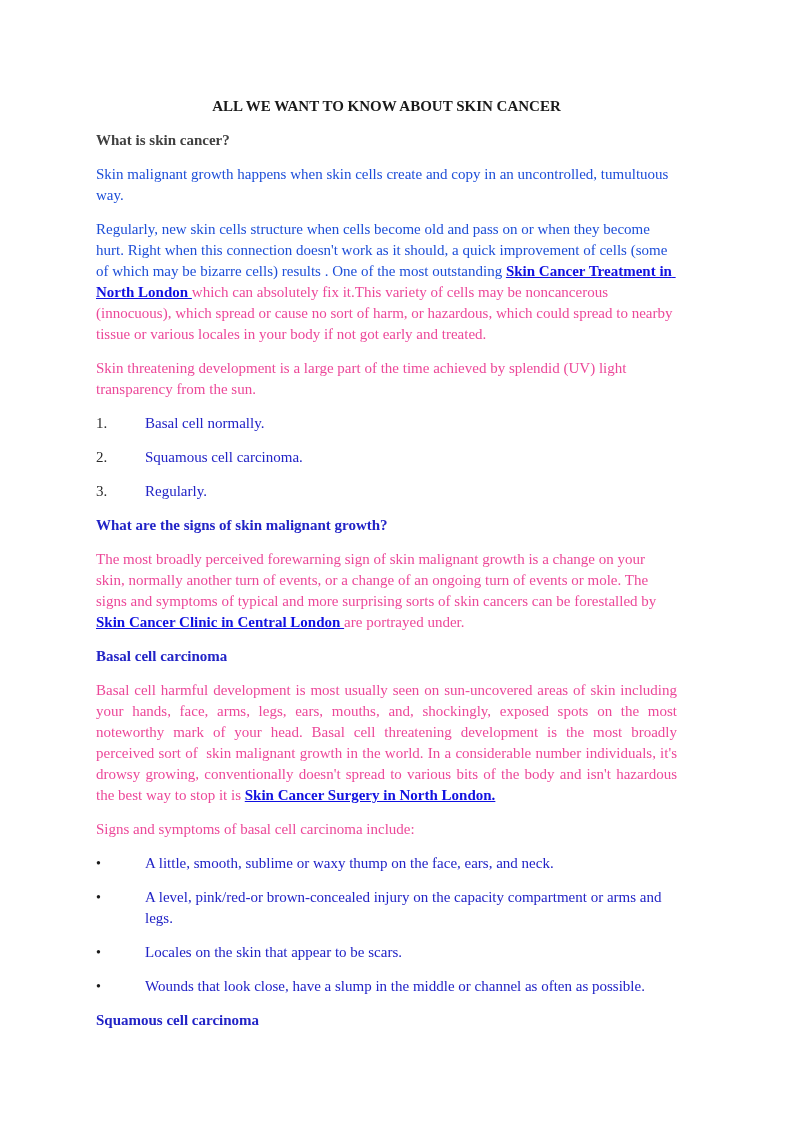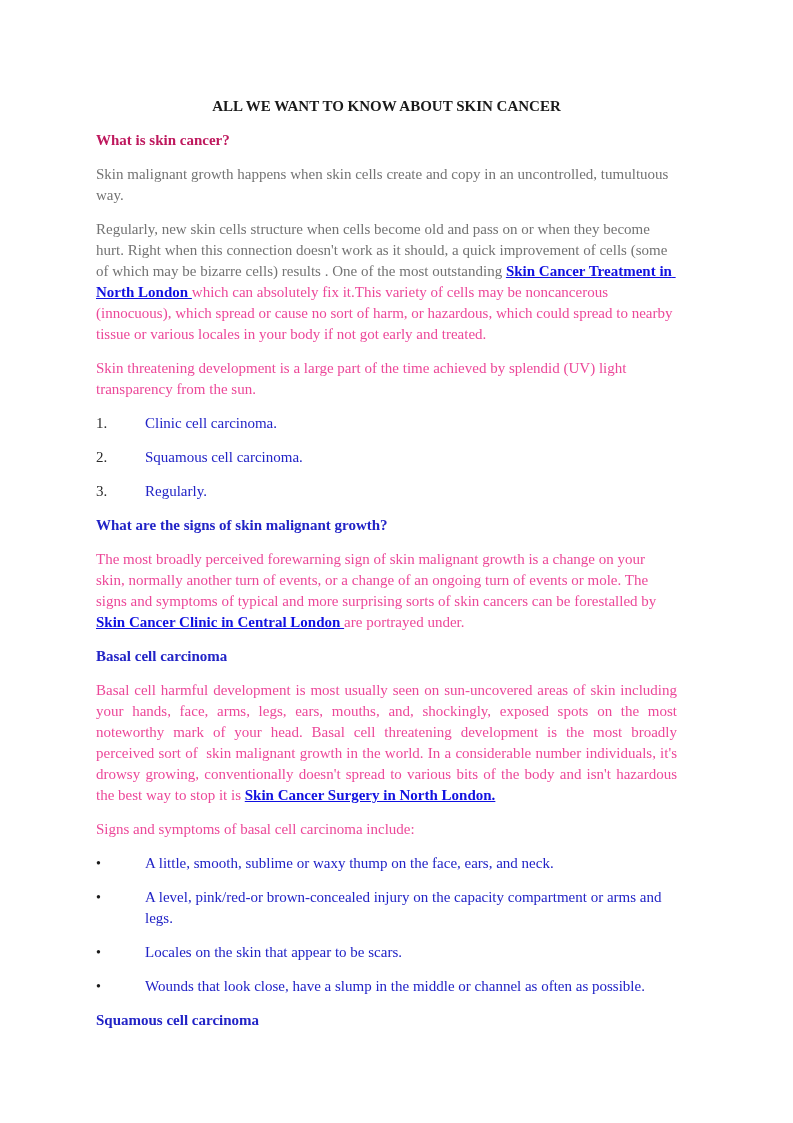--- a/index.html
+++ b/index.html
@@ -24,31 +24,31 @@
     text-align: center;
     font-weight: bold;
     color: #1a1a1a;
     margin: 0 0 13px 0;
   }
   p.para {
     margin: 0 0 13px 0;
   }
   .h-black {
     font-weight: bold;
-    color: #be185d;
+    color: #404040;
   }
   .h-blue {
     font-weight: bold;
     color: #2123c6;
   }
   .blue {
     color: #ec4899;
   }
   .black {
-    color: #737373;
+    color: #1d4ed8;
   }
   .justify {
     text-align: justify;
   }
   a.doclink {
     color: #1111e0;
     font-weight: bold;
     text-decoration: underline;
     cursor: pointer;
     white-space: pre-wrap;
@@ -83,21 +83,21 @@
 
   <p class="para black">Skin malignant growth happens when skin cells create and copy in an uncontrolled, tumultuous way.</p>
 
   <p class="para"><span class="run black">Regularly, new skin cells structure when cells become old and pass on or when they become hurt. Right when this connection doesn't work as it should, a quick improvement of cells (some of which may be bizarre cells) results . One of the most outstanding </span><a class="doclink">Skin Cancer Treatment in North London </a><span class="run blue">which can absolutely fix it.This variety of cells may be noncancerous (innocuous), which spread or cause no sort of harm, or hazardous, which could spread to nearby tissue or various locales in your body if not got early and treated.</span></p>
 
   <p class="para blue">Skin threatening development is a large part of the time achieved by splendid (UV) light transparency from the sun.</p>
 
 
   <div class="list-row">
     <span class="list-marker">1.</span>
-    <span class="list-text">Clinic cell carcinoma.</span>
+    <span class="list-text">Basal cell normally.</span>
   </div>
   <div class="list-row">
     <span class="list-marker">2.</span>
     <span class="list-text">Squamous cell carcinoma.</span>
   </div>
   <div class="list-row">
     <span class="list-marker">3.</span>
     <span class="list-text">Regularly.</span>
   </div>
 

